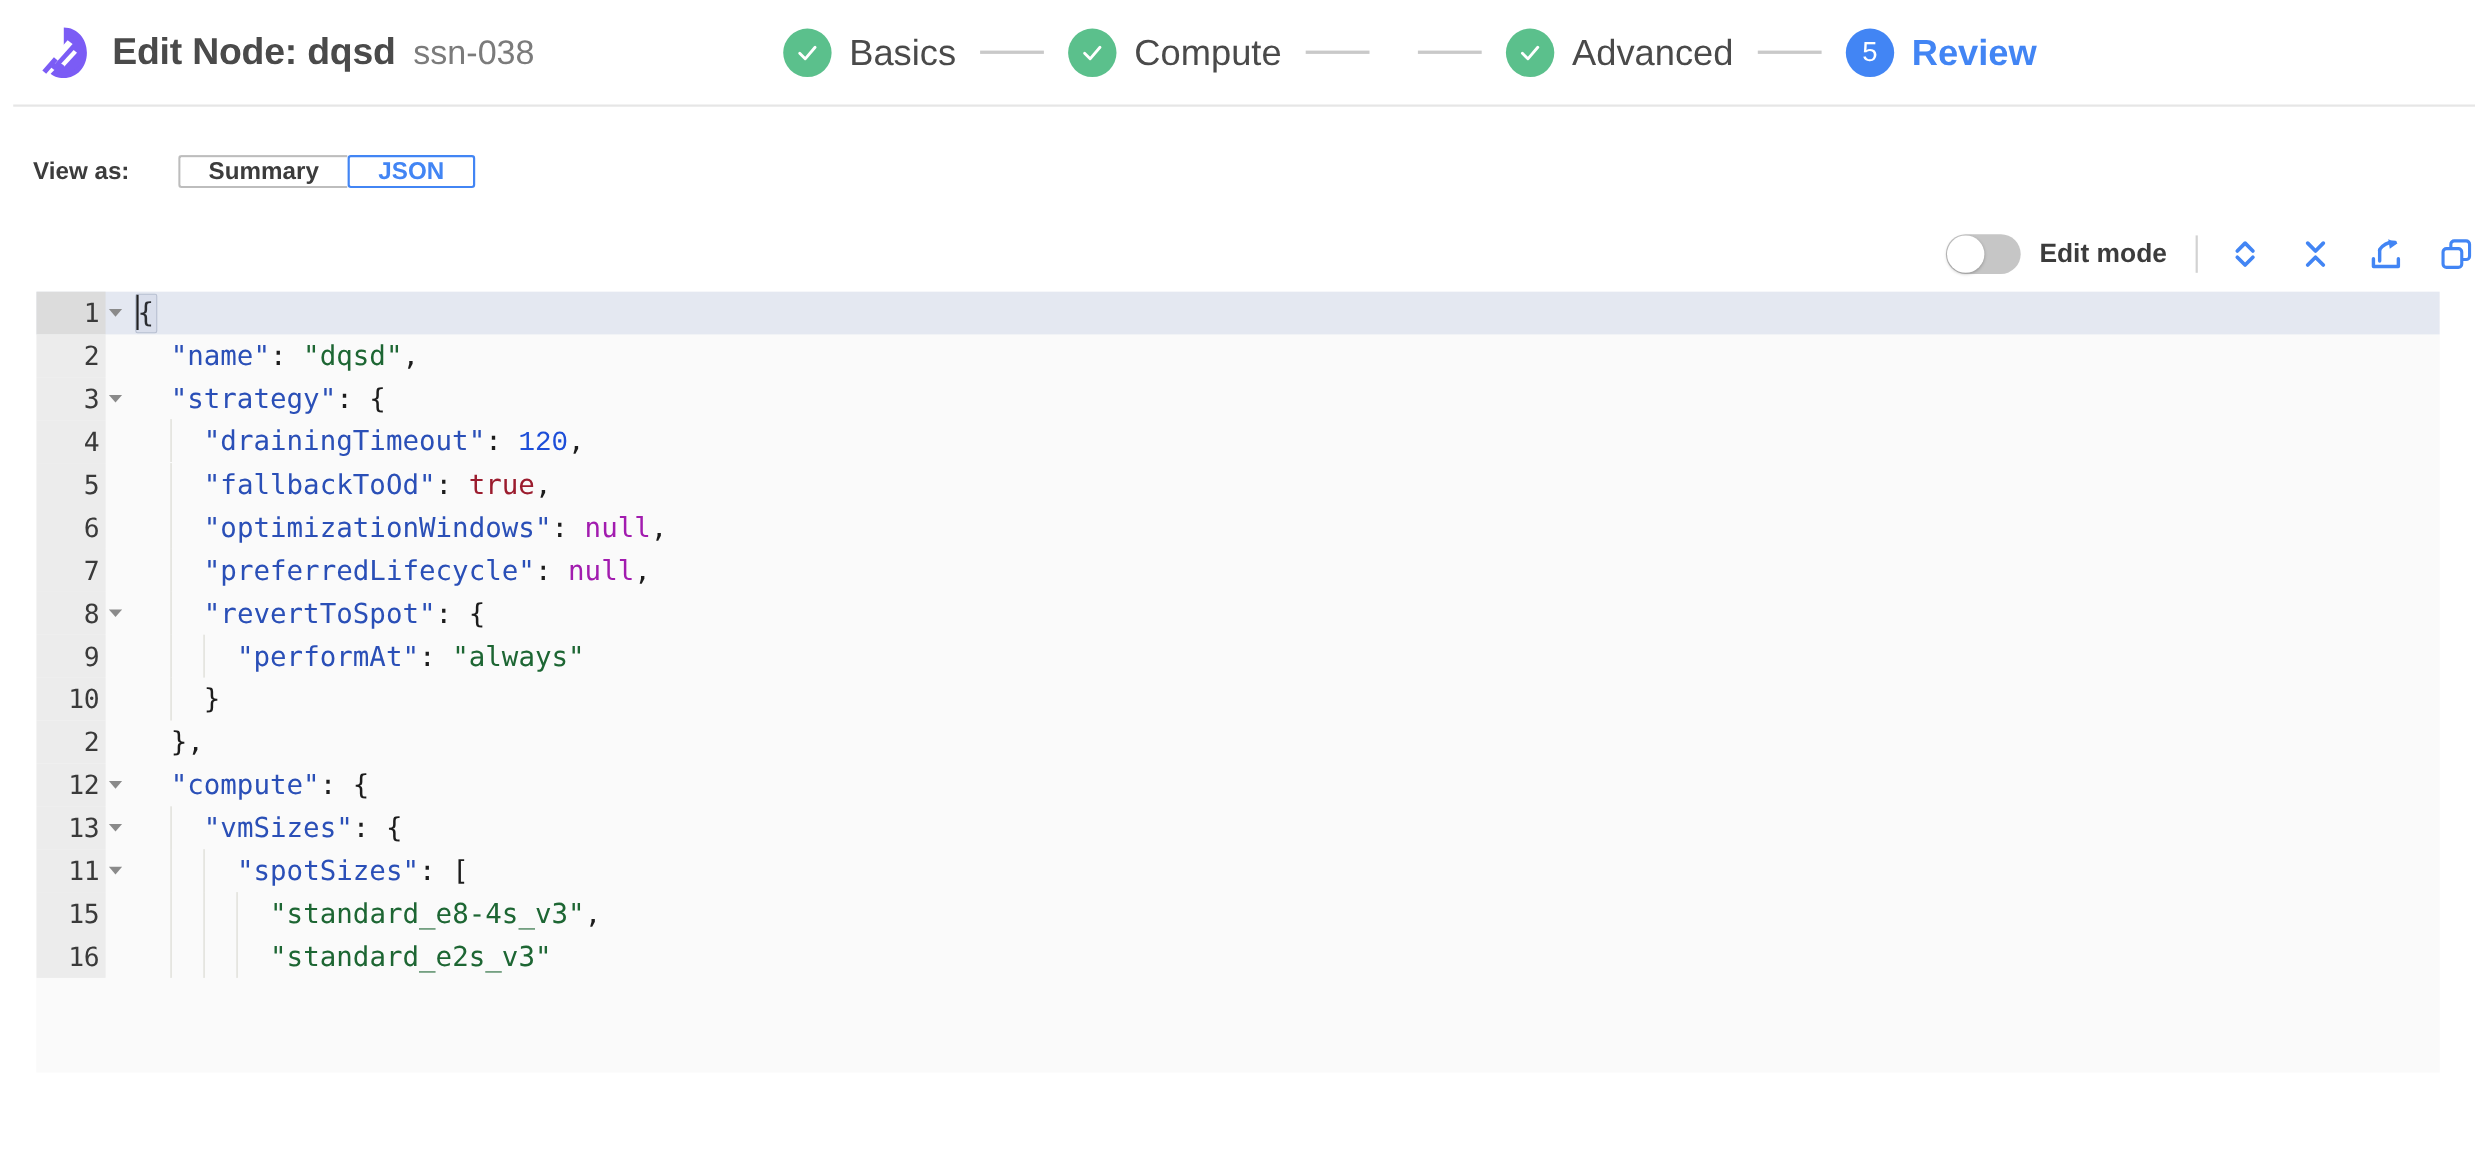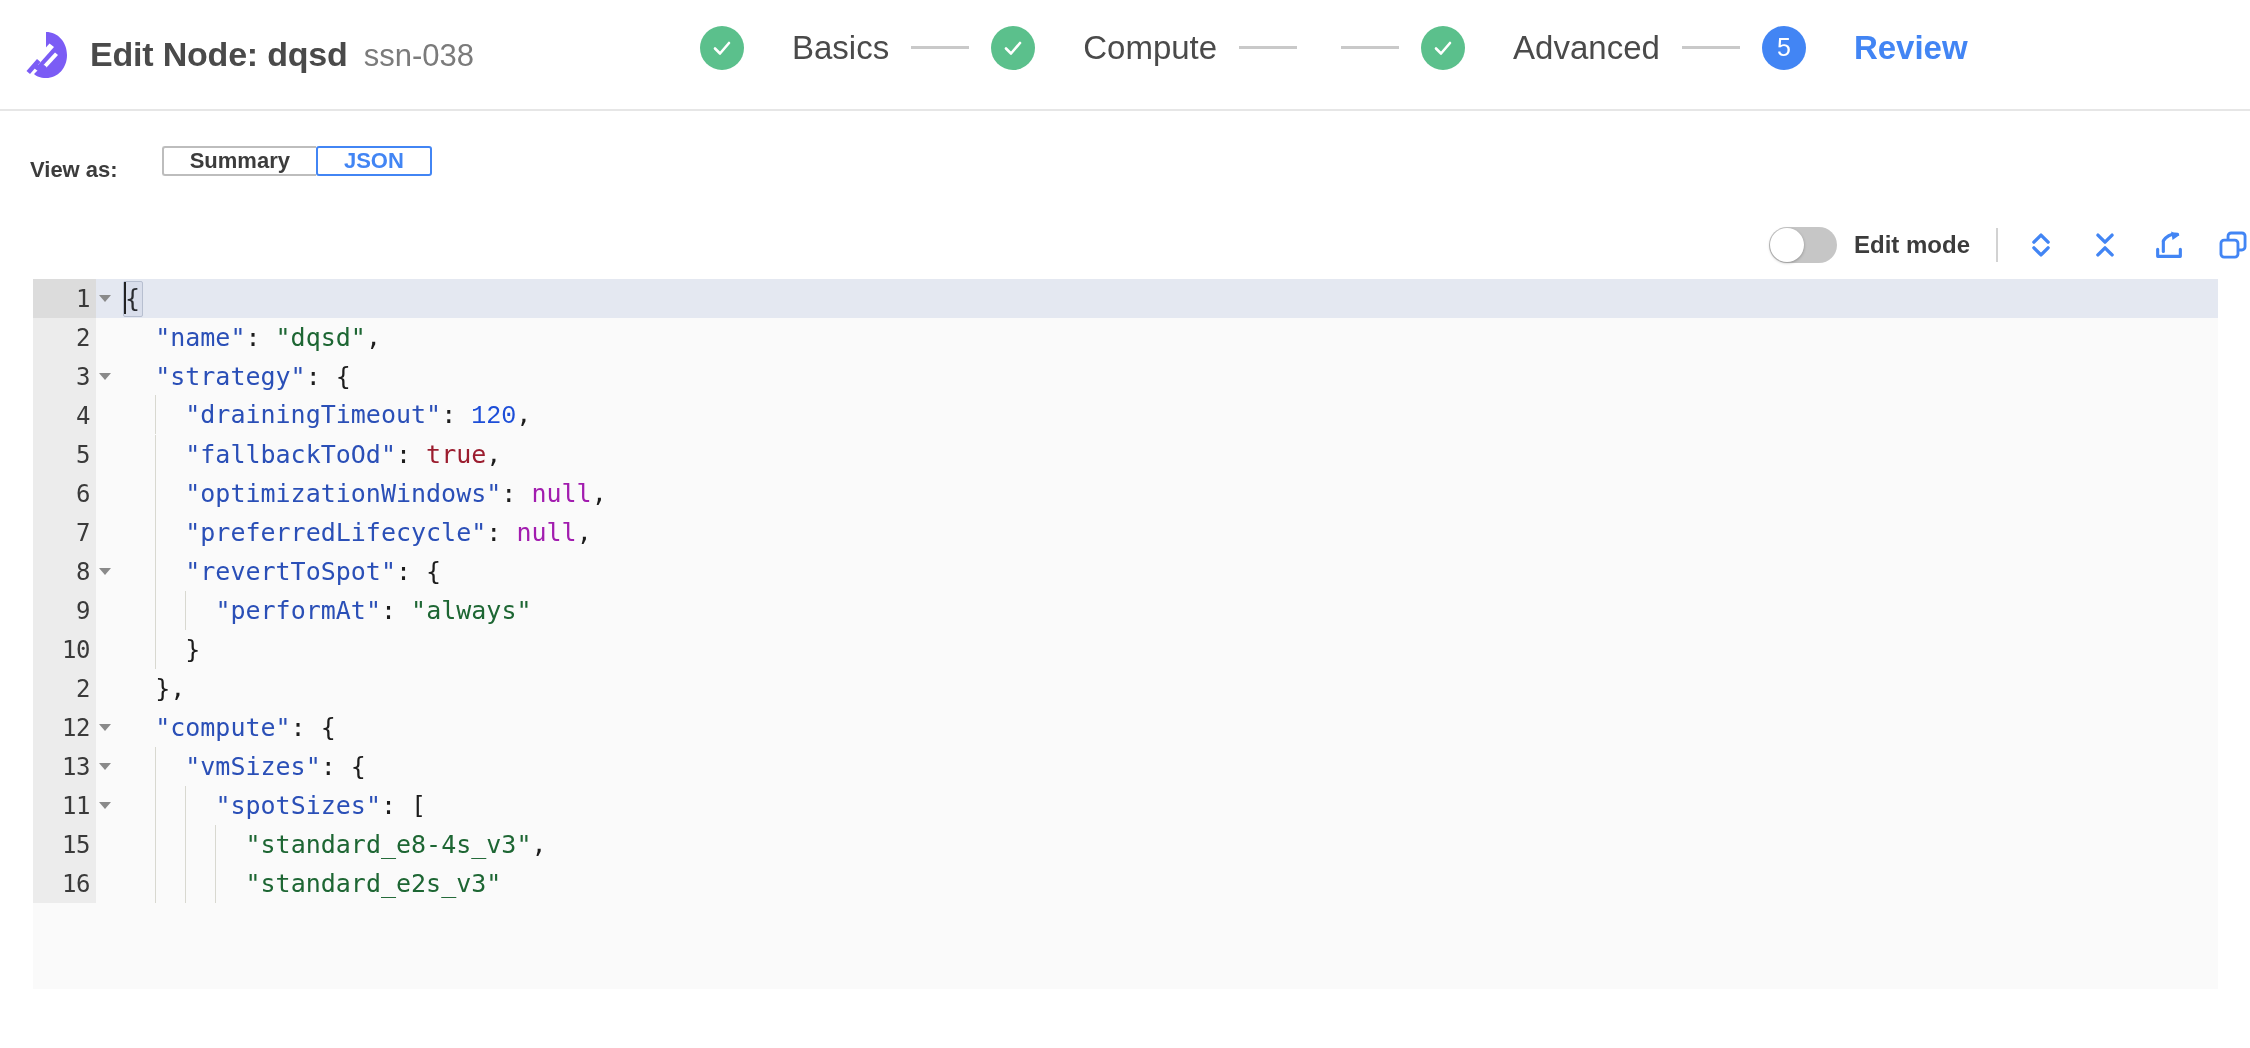--- a/index.html
+++ b/index.html
@@ -12,26 +12,27 @@
     height: 1048px;
     overflow: hidden;
     font-family: "Liberation Sans", sans-serif;
     color: #3c3c3c;
     -webkit-font-smoothing: antialiased;
   }
 
   
   .header {
     position: relative;
-    height: 111px;
+    height: 97px;
     box-sizing: border-box;
     border-bottom: 2px solid #e6e6e6;
     display: flex;
     align-items: center;
     overflow: hidden;
+    margin-left: 12px;
   }
   .logo {
     margin-left: 24px;
     width: 44px;
     height: 48px;
     flex: 0 0 auto;
     display: block;
   }
   .title-wrap {
     display: flex;
@@ -60,21 +61,20 @@
     top: 0;
     height: 95px;
     display: flex;
     align-items: center;
     white-space: nowrap;
   }
   .step {
     display: flex;
     align-items: center;
     flex: 0 0 auto;
-    gap: 32px;
   }
   .step-circle {
     width: 44px;
     height: 44px;
     border-radius: 50%;
     display: flex;
     align-items: center;
     justify-content: center;
     flex: 0 0 auto;
   }
@@ -118,21 +118,21 @@
     height: 48px;
   }
   .viewas-label {
     font-size: 22px;
     font-weight: bold;
     color: #3c3c3c;
     margin-right: 44px;
   }
   .segmented {
     display: flex;
-    align-items: flex-start;
+    align-items: center;
     height: 48px;
   }
   .seg-btn {
     display: flex;
     align-items: center;
     justify-content: center;
     padding: 0 26px;
     font-size: 22px;
     font-weight: bold;
     box-sizing: border-box;

